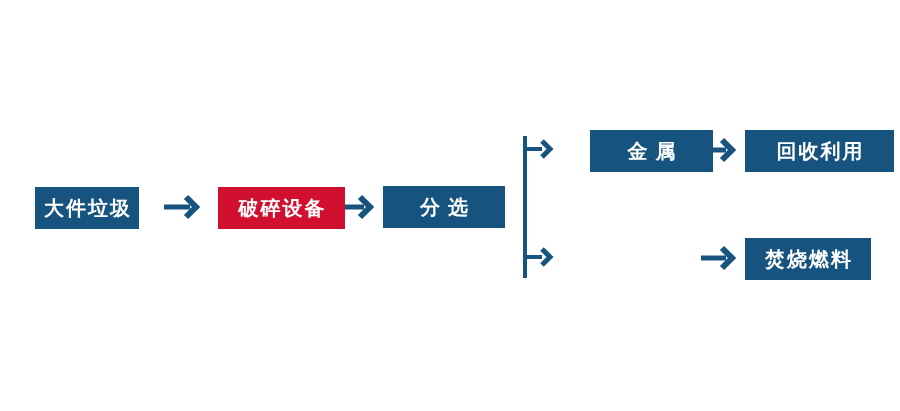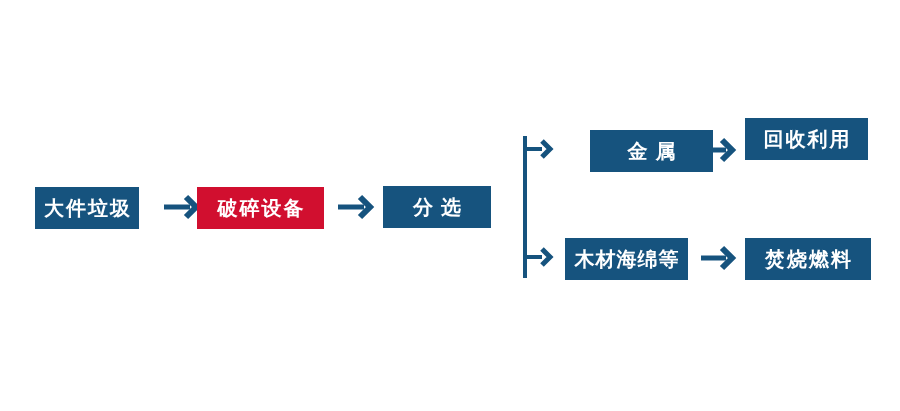--- a/index.html
+++ b/index.html
@@ -75,25 +75,24 @@
     </g>
 
     <g>
       <line class="stroke" x1="701" y1="258" x2="726" y2="258" stroke-width="5"></line>
       <polyline class="stroke" points="722,248 732,258 722,268" stroke-width="6"></polyline>
     </g>
   </svg>
 
   <div class="node blue" style="left:35px;  top:187px; width:104px">大件垃圾</div>
 
-  <div class="node red" style="left:197px; top:187px; width:127px">破碎设备</div>
+  <div class="node red" style="left:218px; top:187px; width:127px">破碎设备</div>
 
-  <div class="node blue wide" style="left:383px; top:186px; width:108px">分选</div>
+  <div class="node blue wide" style="left:383px; top:186px; width:122px">分选</div>
 
   <div class="node blue wide" style="left:590px; top:130px; width:123px">金属</div>
 
-  <div class="node blue" style="left:745px; top:118px; width:123px">回收利用</div>
+  <div class="node blue" style="left:745px; top:130px; width:149px">回收利用</div>
 
-  <div class="node blue" style="left:565px; top:238px; width:123px; letter-spacing:1px; text-indent:1px">木材海绵等</div>
 
   <div class="node blue" style="left:745px; top:238px; width:126px">焚烧燃料</div>
 
 </div>
 
 </body></html>

